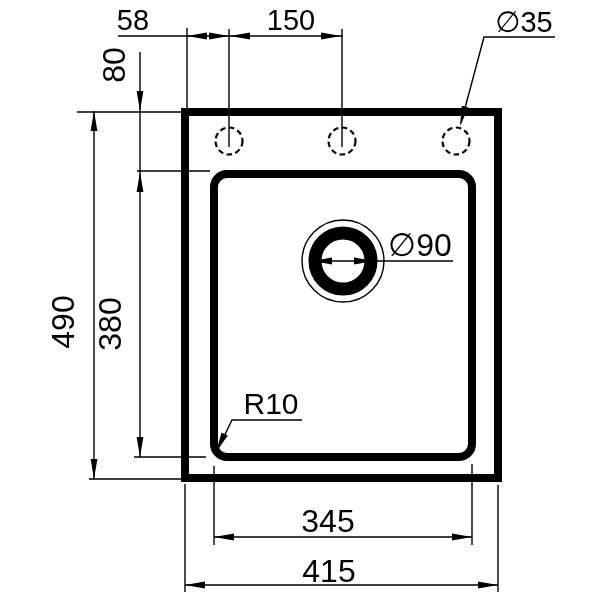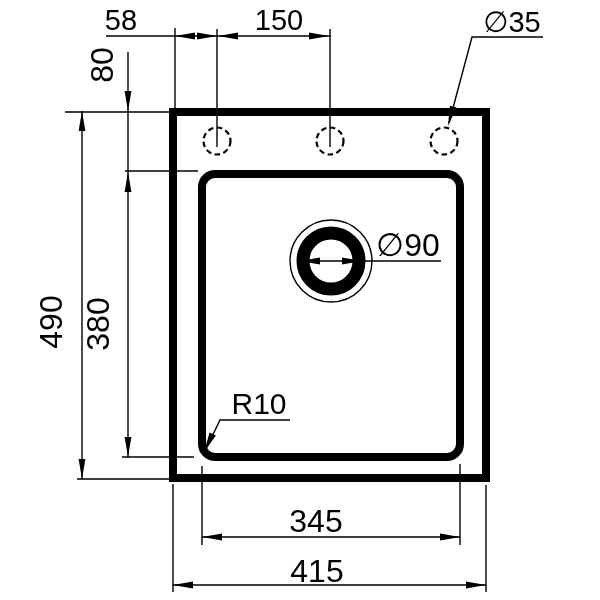--- a/index.html
+++ b/index.html
@@ -3,21 +3,21 @@
 <meta charset="utf-8">
 <style>
   html, body {
     margin: 0;
     padding: 0;
     width: 600px;
     height: 600px;
     background: #ffffff;
     font-family: "Liberation Sans", "DejaVu Sans", sans-serif;
   }
-  .canvas-wrap { width: 508px; height: 600px; }
+  .canvas-wrap { width: 508px; height: 600px; padding-left: 12px; }
   svg { display: block; }
   .thick  { stroke: #000; stroke-width: 8; fill: none; }
   .ring   { stroke: #000; stroke-width: 13; fill: none; }
   .thin   { stroke: #000; stroke-width: 1.4; fill: none; }
   .dashed { stroke: #000; stroke-width: 2.2; fill: none; stroke-dasharray: 5.5 3.5; }
   .arrow  { fill: #000; stroke: none; }
   .dim-text { fill: #000; font-family: "Liberation Sans", "DejaVu Sans", sans-serif; }
   .fs-top { font-size: 29px; }
   .fs-main { font-size: 32px; }
 </style>

